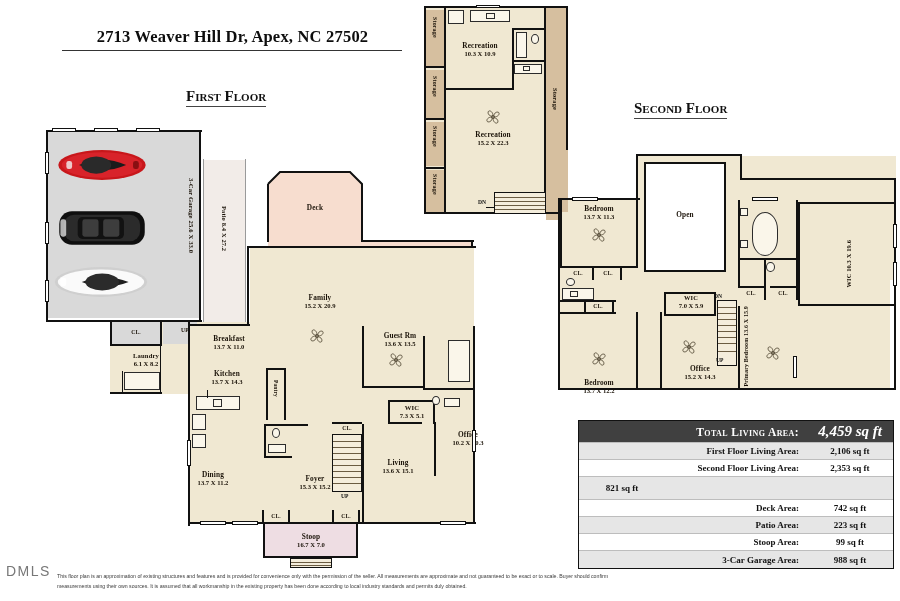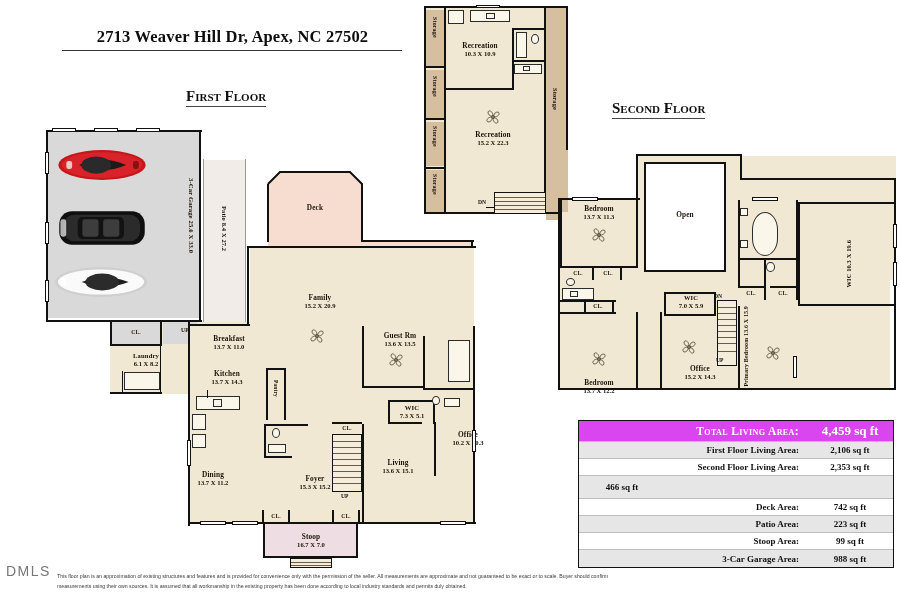--- a/index.html
+++ b/index.html
@@ -28,21 +28,21 @@
     background: #111; opacity: .85;
   }
   .floor-title {
     position: absolute;
     font-variant: small-caps; font-weight: bold;
     font-size: 15px; color: #111;
     border-bottom: 1.4px solid #444;
     padding-bottom: 1px;
   }
   #ff-title { left: 186px; top: 88px; }
-  #sf-title { left: 612px; top: 100px; }
+  #sf-title { left: 634px; top: 100px; }
 
   
   .wall {
     position: absolute;
     background: #111;
   }
   .fill {
     position: absolute;
     background: #f0e8d2;
   }
@@ -118,27 +118,27 @@
     font-size: 9px; font-weight: bold; color: #111;
   }
   #summary .row .k small {
     display:block; font-size: 6.2px; font-weight: bold; letter-spacing: 0;
   }
   #summary .row .v {
     width: 86px; text-align: center; padding: 2px 2px;
     font-size: 9px; font-weight: bold; color: #111;
   }
   #summary .row.total {
-    background: #d946ef; min-height: 20px; align-items: center;
+    background: #404040; min-height: 20px; align-items: center;
   }
   #summary .row.total .k, #summary .row.total .v { color: #fff; }
   #summary .row.total .k {
     font-variant: small-caps; font-size: 11.5px; letter-spacing: .4px;
   }
-  #summary .row.total .v { font-size: 13px; }
+  #summary .row.total .v { font-size: 15px; font-style: italic; }
   #summary .row.alt { background: #e6e6e6; }
   #summary .row.tall { min-height: 23px; }
 
   
   #dmls {
     position: absolute; left: 6px; top: 563px;
     font-size: 14px; letter-spacing: 1.5px; color: #777;
     font-family: "Liberation Sans", sans-serif;
   }
   #disclaimer {
@@ -626,21 +626,21 @@
     </div>
     <div class="row alt">
       <div class="k">First Floor Living Area:</div>
       <div class="v">2,106 sq ft</div>
     </div>
     <div class="row">
       <div class="k">Second Floor Living Area:</div>
       <div class="v">2,353 sq ft</div>
     </div>
     <div class="row alt tall">
-      <div class="v">466 sq ft</div>
+      <div class="v">821 sq ft</div>
     </div>
     <div class="row">
       <div class="k">Deck Area:</div>
       <div class="v">742 sq ft</div>
     </div>
     <div class="row alt">
       <div class="k">Patio Area:</div>
       <div class="v">223 sq ft</div>
     </div>
     <div class="row">

